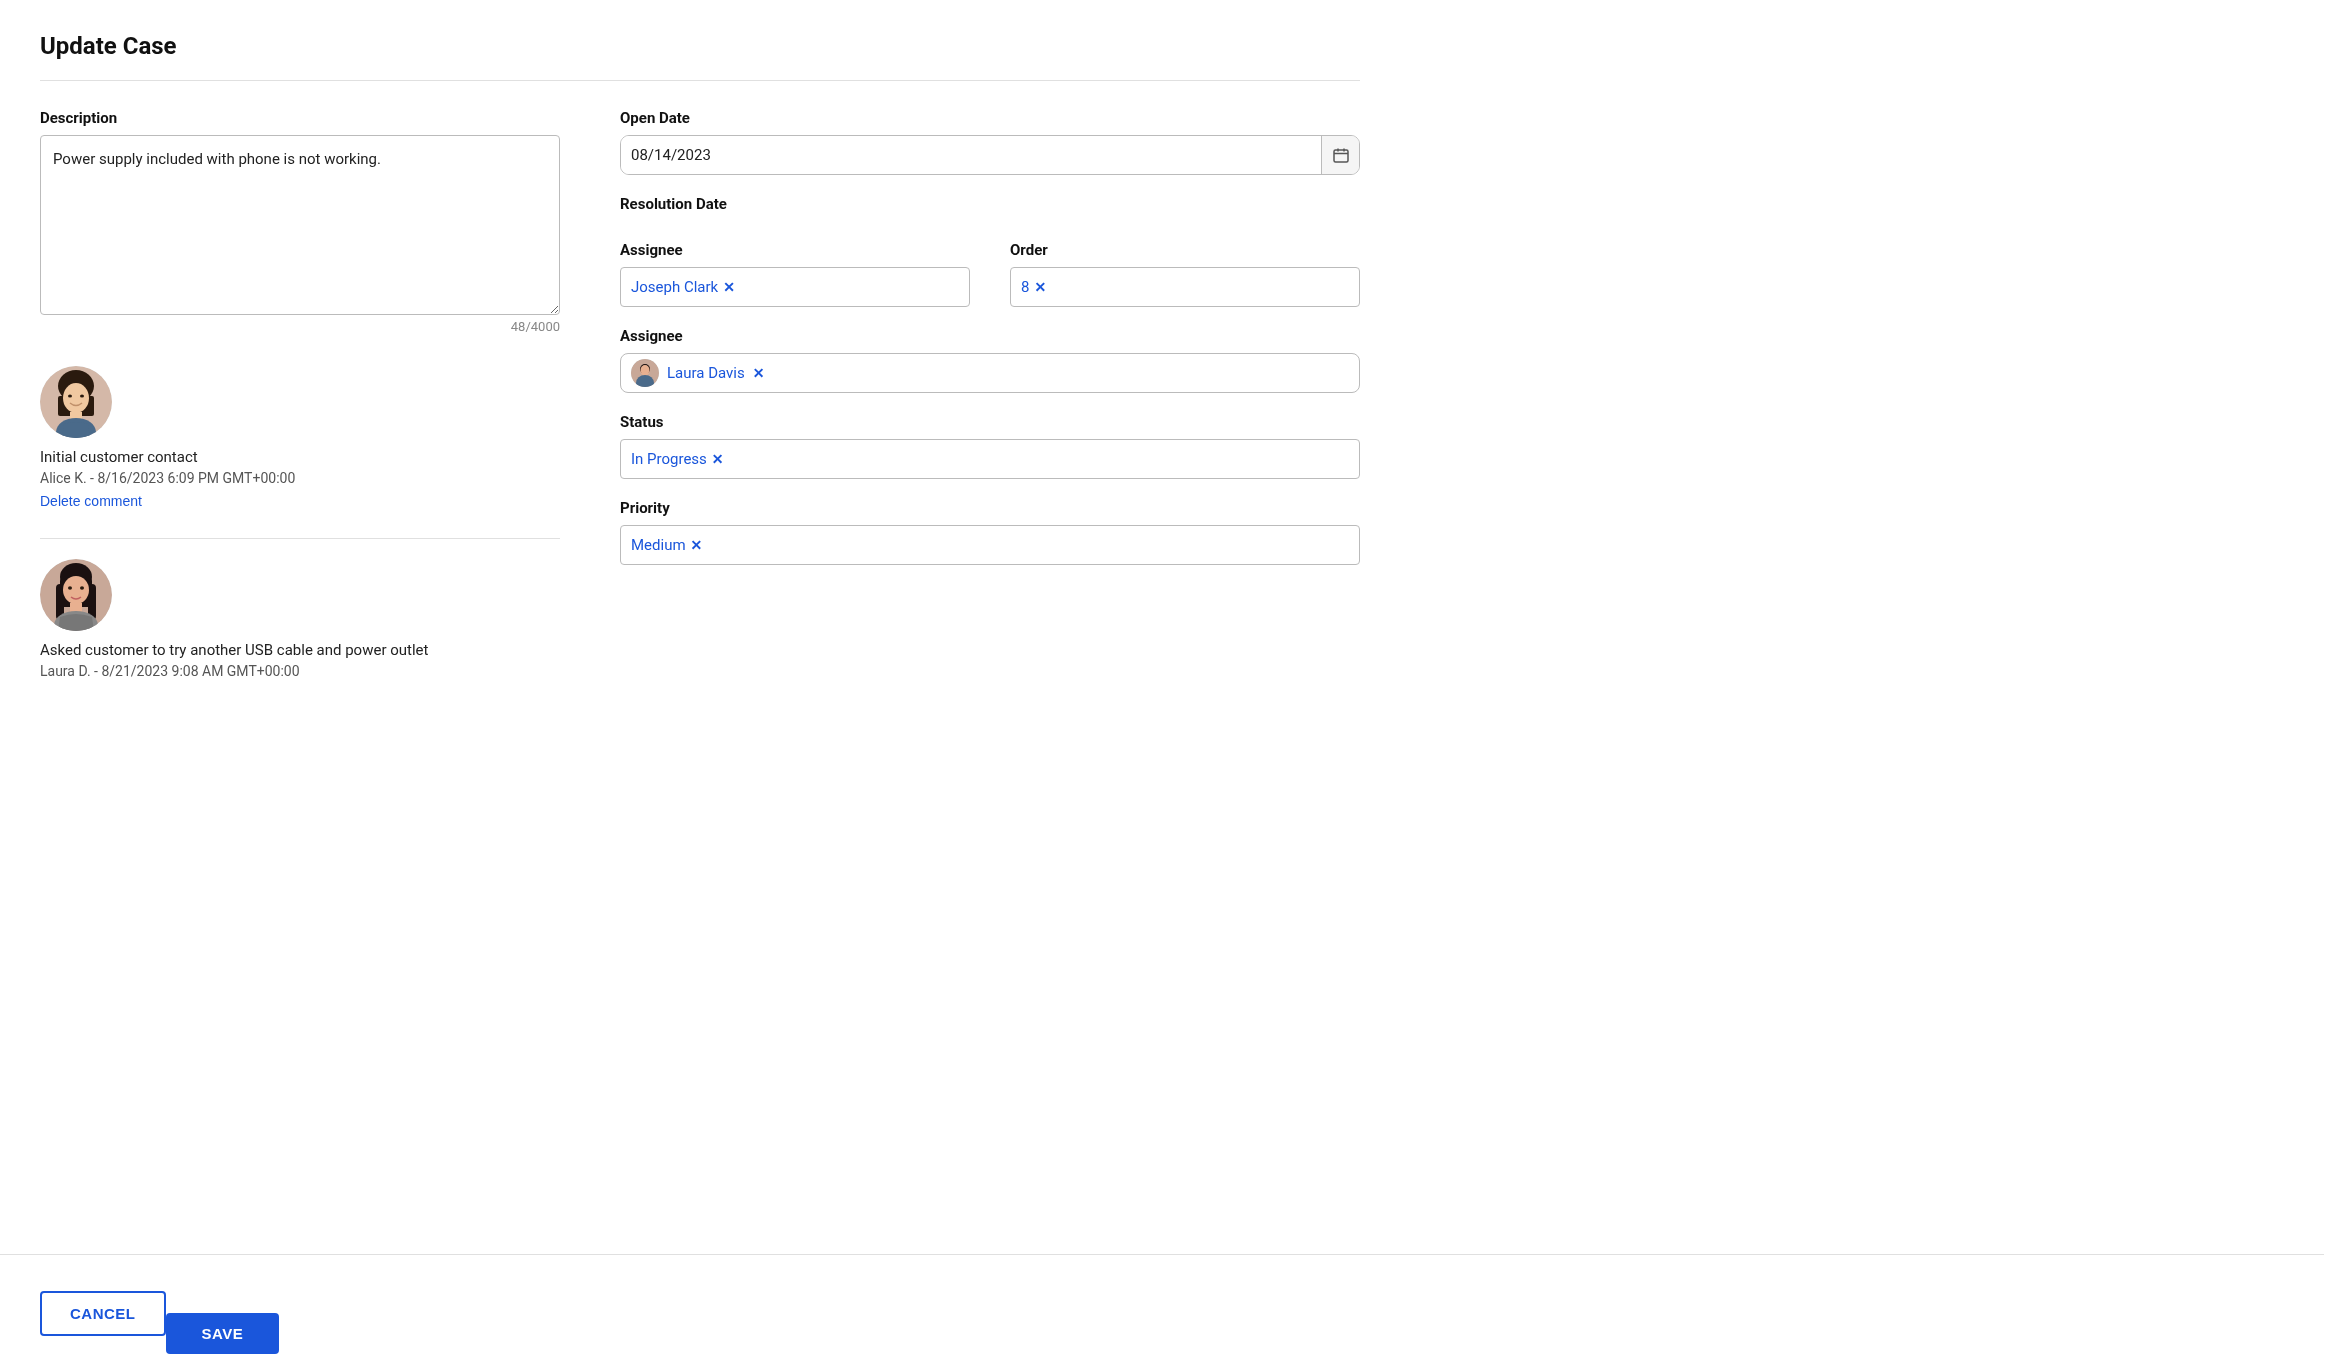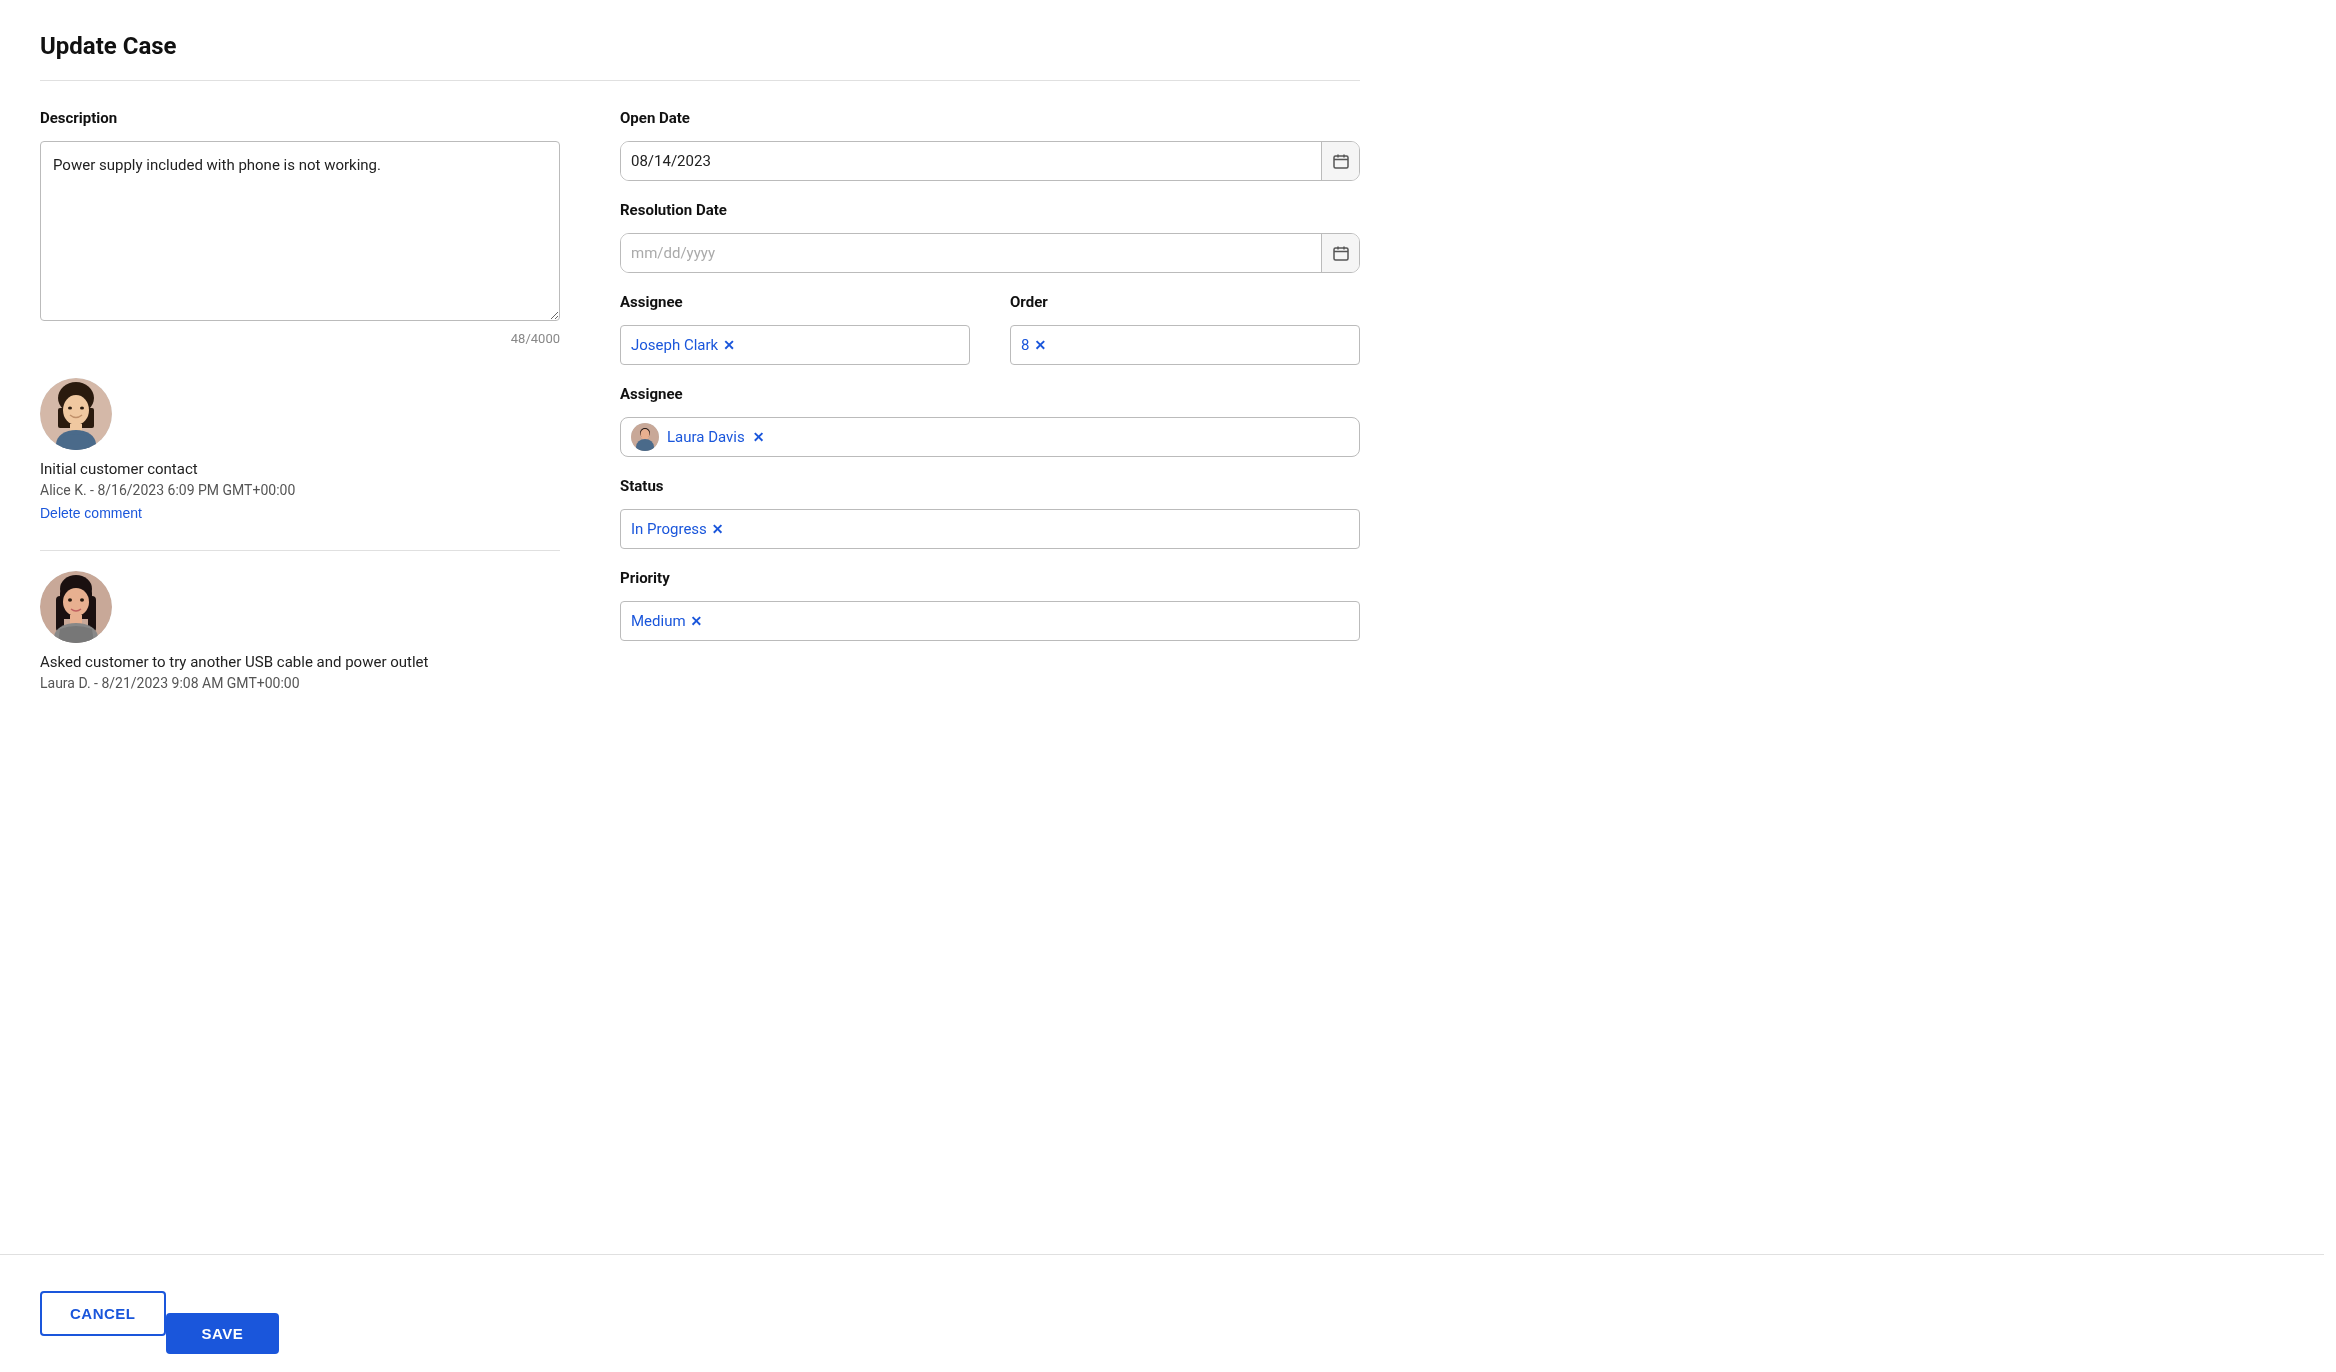--- a/index.html
+++ b/index.html
@@ -224,21 +224,20 @@
       padding: 12px 36px;
       border-radius: 4px;
       cursor: pointer;
       letter-spacing: 0.5px;
       text-transform: uppercase;
       margin-top: 40px;
     }
     .field-block {
       display: flex;
       flex-direction: column;
-      gap: 6px;
     }
     .right-top-row {
       display: grid;
       grid-template-columns: 1fr;
       gap: 20px 40px;
       margin-bottom: 20px;
     }
     .right-mid-row {
       display: grid;
       grid-template-columns: 1fr 1fr;
@@ -343,31 +342,20 @@
                 <rect x="1" y="3" width="14" height="12" rx="1.5" stroke="#555" stroke-width="1.5" fill="none"></rect>
                 <line x1="1" y1="6.5" x2="15" y2="6.5" stroke="#555" stroke-width="1.5"></line>
                 <line x1="5" y1="1.5" x2="5" y2="4.5" stroke="#555" stroke-width="1.5"></line>
                 <line x1="11" y1="1.5" x2="11" y2="4.5" stroke="#555" stroke-width="1.5"></line>
               </svg>
             </button>
           </div>
         </div>
         <div class="field-block">
           <label class="field-label">Resolution Date</label>
-          <div class="date-field">
-            <input type="text" class="date-input" placeholder="mm/dd/yyyy" style="">
-            <button class="cal-btn">
-              <svg width="16" height="16" viewBox="0 0 16 16" fill="none" xmlns="http://www.w3.org/2000/svg">
-                <rect x="1" y="3" width="14" height="12" rx="1.5" stroke="#555" stroke-width="1.5" fill="none"></rect>
-                <line x1="1" y1="6.5" x2="15" y2="6.5" stroke="#555" stroke-width="1.5"></line>
-                <line x1="5" y1="1.5" x2="5" y2="4.5" stroke="#555" stroke-width="1.5"></line>
-                <line x1="11" y1="1.5" x2="11" y2="4.5" stroke="#555" stroke-width="1.5"></line>
-              </svg>
-            </button>
-          </div>
         </div>
       </div>
 
       <div class="right-mid-row">
         <div class="field-block">
           <label class="field-label">Assignee</label>
           <div class="tag-field">
             <span class="tag">
               <span>Joseph Clark</span>
               <button class="tag-remove">✕</button>

